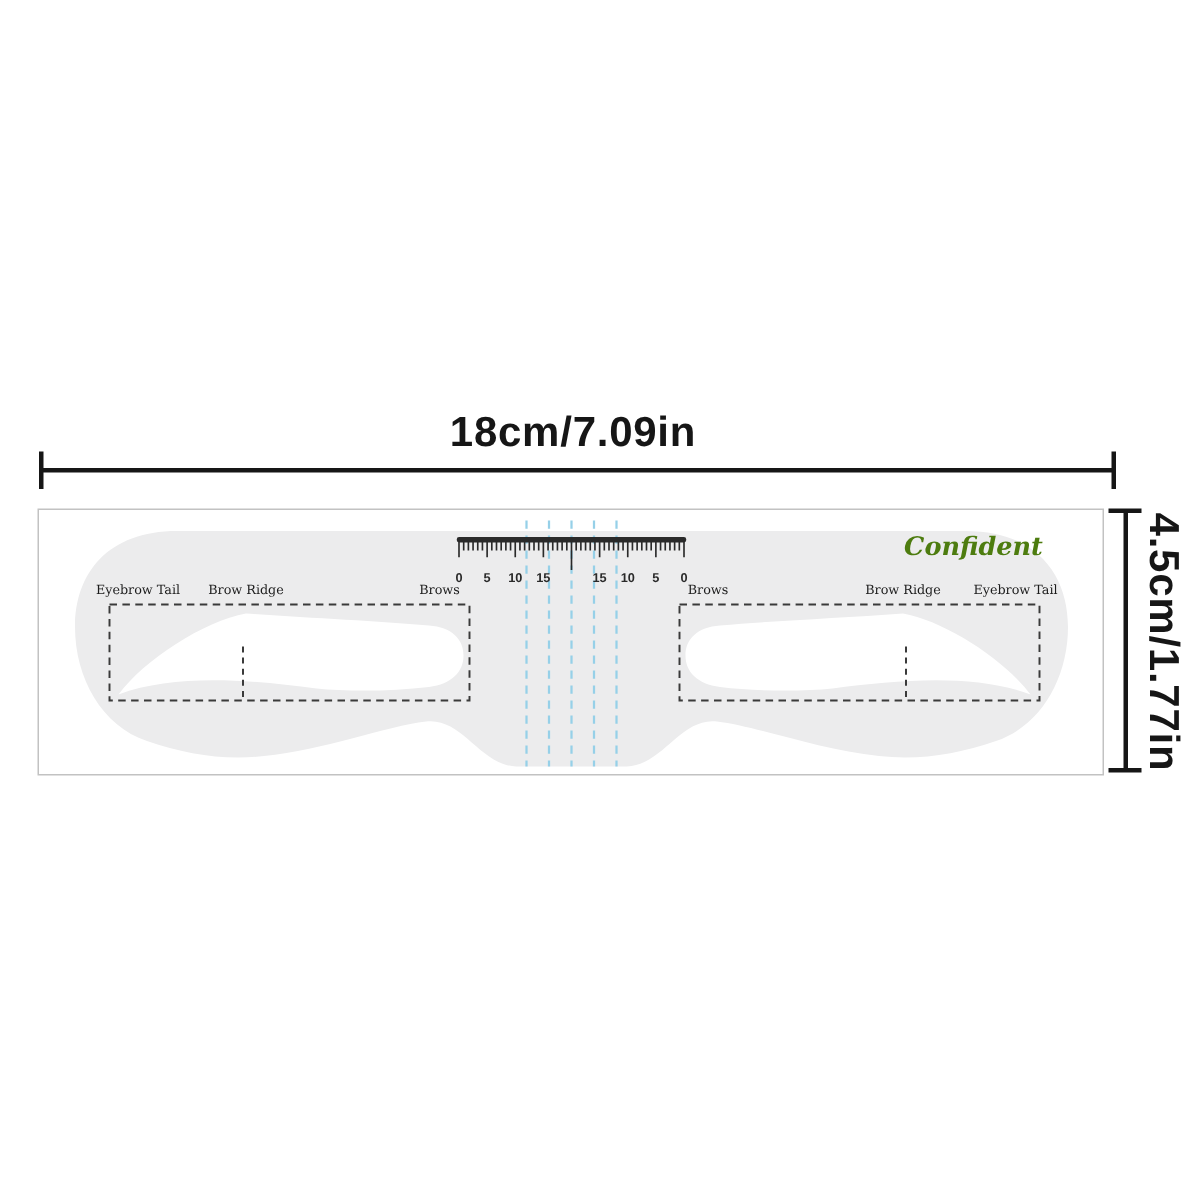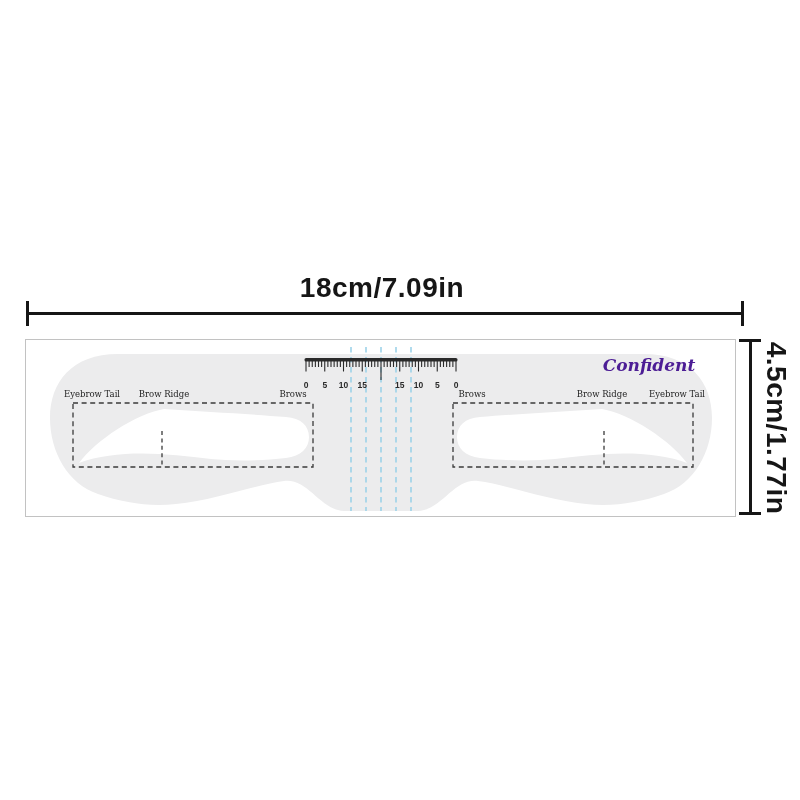--- a/index.html
+++ b/index.html
@@ -42,21 +42,21 @@
   }
   .slabel.tail-l  { left: 66px; }
   .slabel.ridge-l { left: 138px; }
   .slabel.brows-l { left: 267px; }
   .slabel.brows-r { left: 446px; }
   .slabel.ridge-r { left: 576px; }
   .slabel.tail-r  { left: 651px; }
 
   .brand {
     position: absolute; left: 623px; top: 16px; transform: translateX(-50%);
-    font: italic 700 17px/1.1 "DejaVu Serif", serif; color: #4c1d95; white-space: nowrap;
+    font: italic 700 17px/1.1 "DejaVu Serif", serif; color: #4d7c0f; white-space: nowrap;
   }
 </style>
 </head>
 <body>
 
 <div class="stage">
 
   <div class="dim-width-label">18cm/7.09in</div>
   <div class="hline"></div>
   <div class="hcap l"></div>

